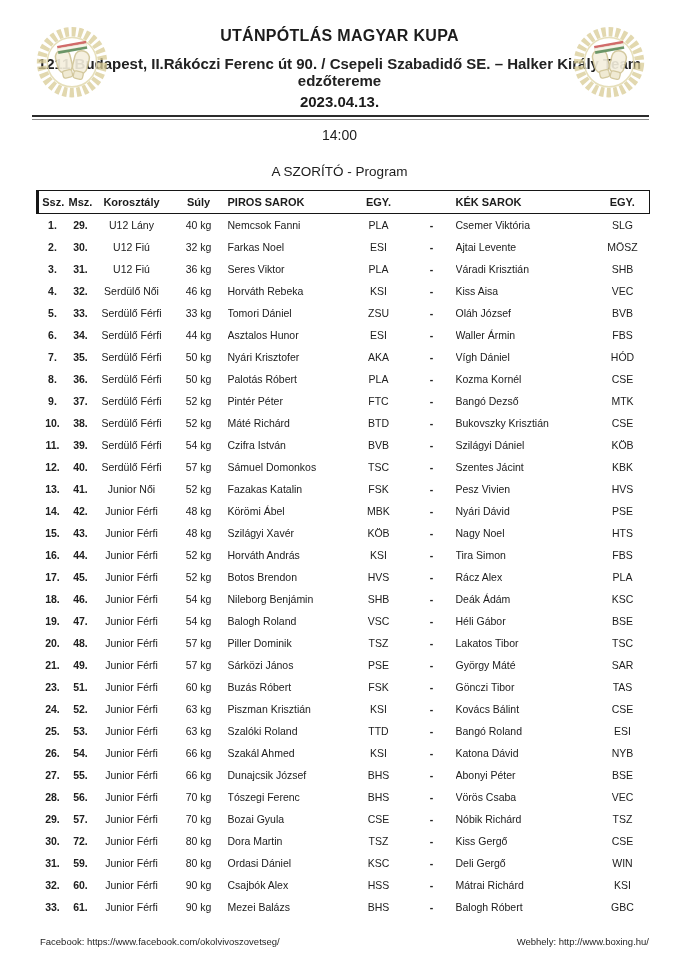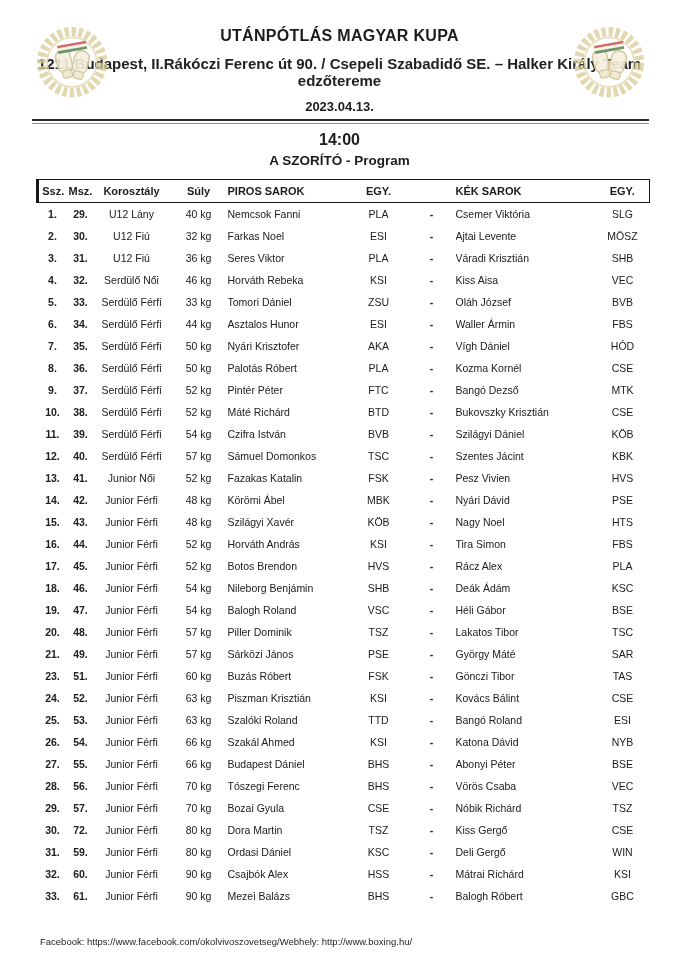--- a/index.html
+++ b/index.html
@@ -7,43 +7,43 @@
     width:679px; height:960px; background:#ffffff; overflow:hidden;
     font-family:"Liberation Sans", sans-serif; color:#1c1c1c; position:relative;
   }
   .logo { position:absolute; top:16px; width:84px; height:84px; opacity:.9; }
   .logo.left  { left:30px; }
   .logo.right { right:28px; }
 
   .head { text-align:center; padding-top:27px; }
   .title   { font-size:16px; font-weight:bold; letter-spacing:.3px; }
   .address { font-size:15px; font-weight:bold; margin-top:10px; color:#222; }
-  .date    { font-size:13px; font-weight:bold; margin-top:10px;text-align:center; }
+  .date    { font-size:15px; font-weight:bold; margin-top:4px;text-align:center; }
   .rule    { margin:5px 30px 0 32px; border-top:2.5px solid #2b2b2b;
              border-bottom:1px solid #8a8a8a; height:2px; }
-  .time    { font-size:16px; font-weight:bold; margin-top:7px; }
-  .program { font-size:13.5px; font-weight:bold; margin-top:4px; }
+  .time    { font-size:14px; font-weight:normal; margin-top:7px; }
+  .program { font-size:13.5px; font-weight:normal; margin-top:21px; }
 
   table { border-collapse:collapse; table-layout:fixed; width:612px;
           margin:11px 0 0 36px; }
   th { font-size:11px; font-weight:bold; height:22px; padding:0;
        border-top:1.5px solid #161616; border-bottom:1.5px solid #161616;
        white-space:nowrap; overflow:hidden; }
   th:first-child { border-left:3px solid #161616;text-align:center; }
   th:last-child  { border-right:1.5px solid #161616; }
   td { font-size:10.5px; height:22px; padding:0; white-space:nowrap;
        overflow:hidden; color:#202020; }
   .c0,.c1 { font-weight:bold; }
   .c0,.c1,.c2,.c3,.c5,.c6,.c8 { text-align:center; }
   .c4,.c7 { text-align:left; }
   .c6 { font-weight:bold; }
   th.c4, th.c7 { text-align:left; }
 
   .footer { position:absolute; left:40px; right:30px; bottom:13px;
-            display:flex; 
+            display:flex; justify-content:space-between;
             font-size:9.5px; color:#1e1e1e; }
 </style>
 </head>
 <body>
 
 <svg class="logo left" viewBox="0 0 80 80" aria-hidden="true">
   <g transform="rotate(8 40 44)">
     <circle cx="40" cy="44" r="29" fill="none" stroke="#d9cd97" stroke-width="9" stroke-dasharray="4 2.6" opacity="0.85"></circle>
   </g>
   <circle cx="40" cy="44" r="23.5" fill="none" stroke="#e4dcb4" stroke-width="1.5"></circle>
@@ -390,21 +390,21 @@
     <td class="c5">KSI</td>
     <td class="c6">-</td>
     <td class="c7">Katona Dávid</td>
     <td class="c8">NYB</td>
   </tr>
       <tr>
     <td class="c0">27.</td>
     <td class="c1">55.</td>
     <td class="c2">Junior Férfi</td>
     <td class="c3">66 kg</td>
-    <td class="c4">Budapest Dániel</td>
+    <td class="c4">Dunajcsik József</td>
     <td class="c5">BHS</td>
     <td class="c6">-</td>
     <td class="c7">Abonyi Péter</td>
     <td class="c8">BSE</td>
   </tr>
       <tr>
     <td class="c0">28.</td>
     <td class="c1">56.</td>
     <td class="c2">Junior Férfi</td>
     <td class="c3">70 kg</td>

